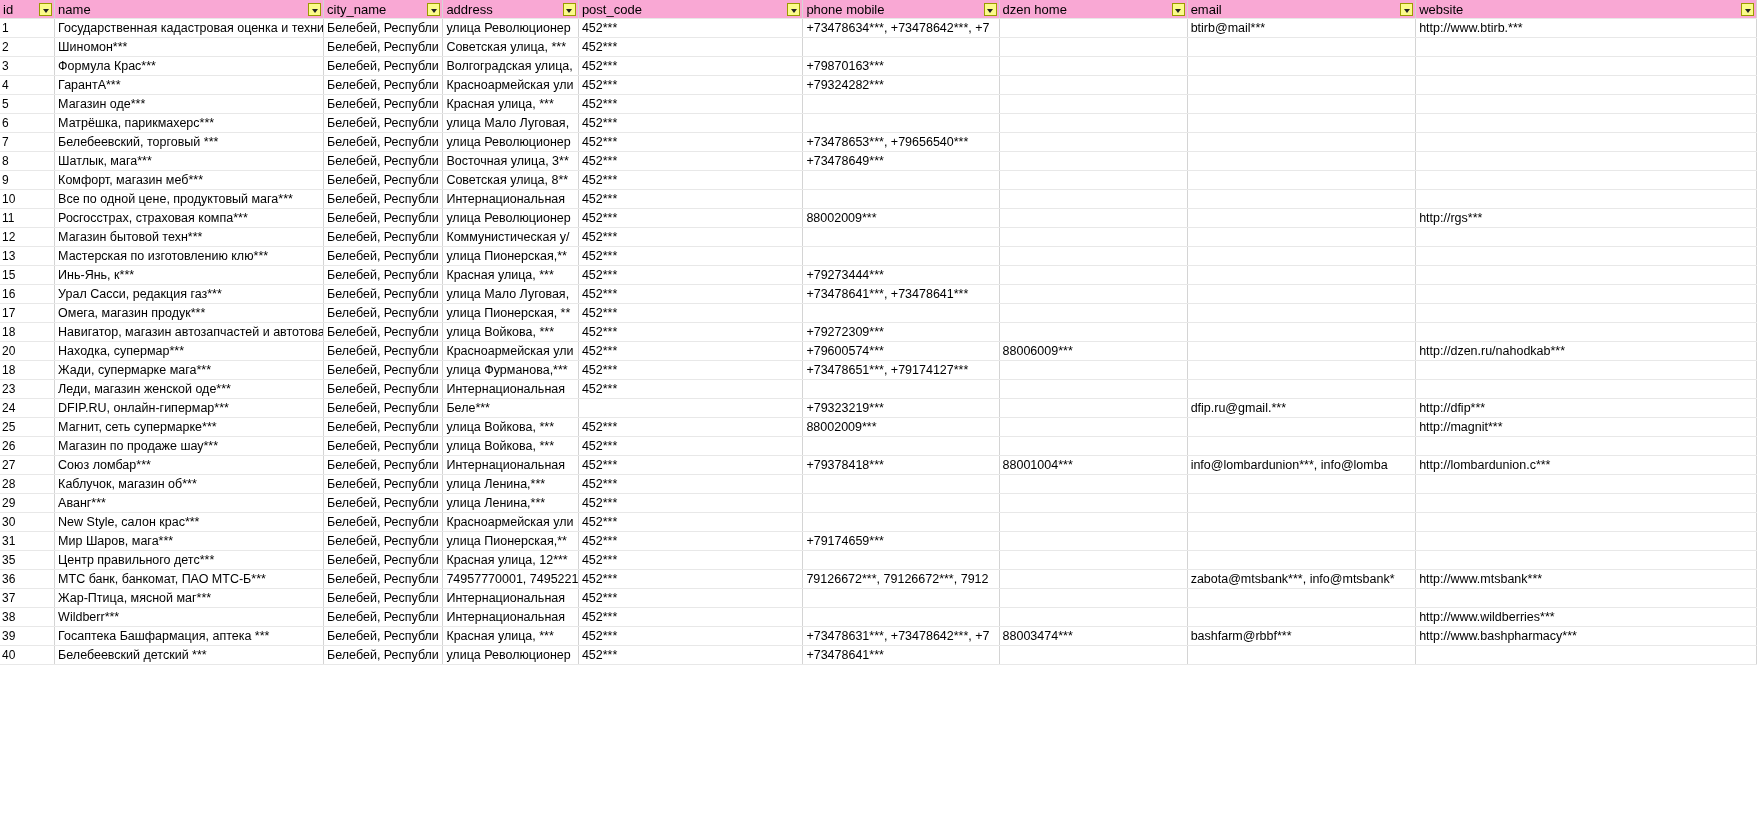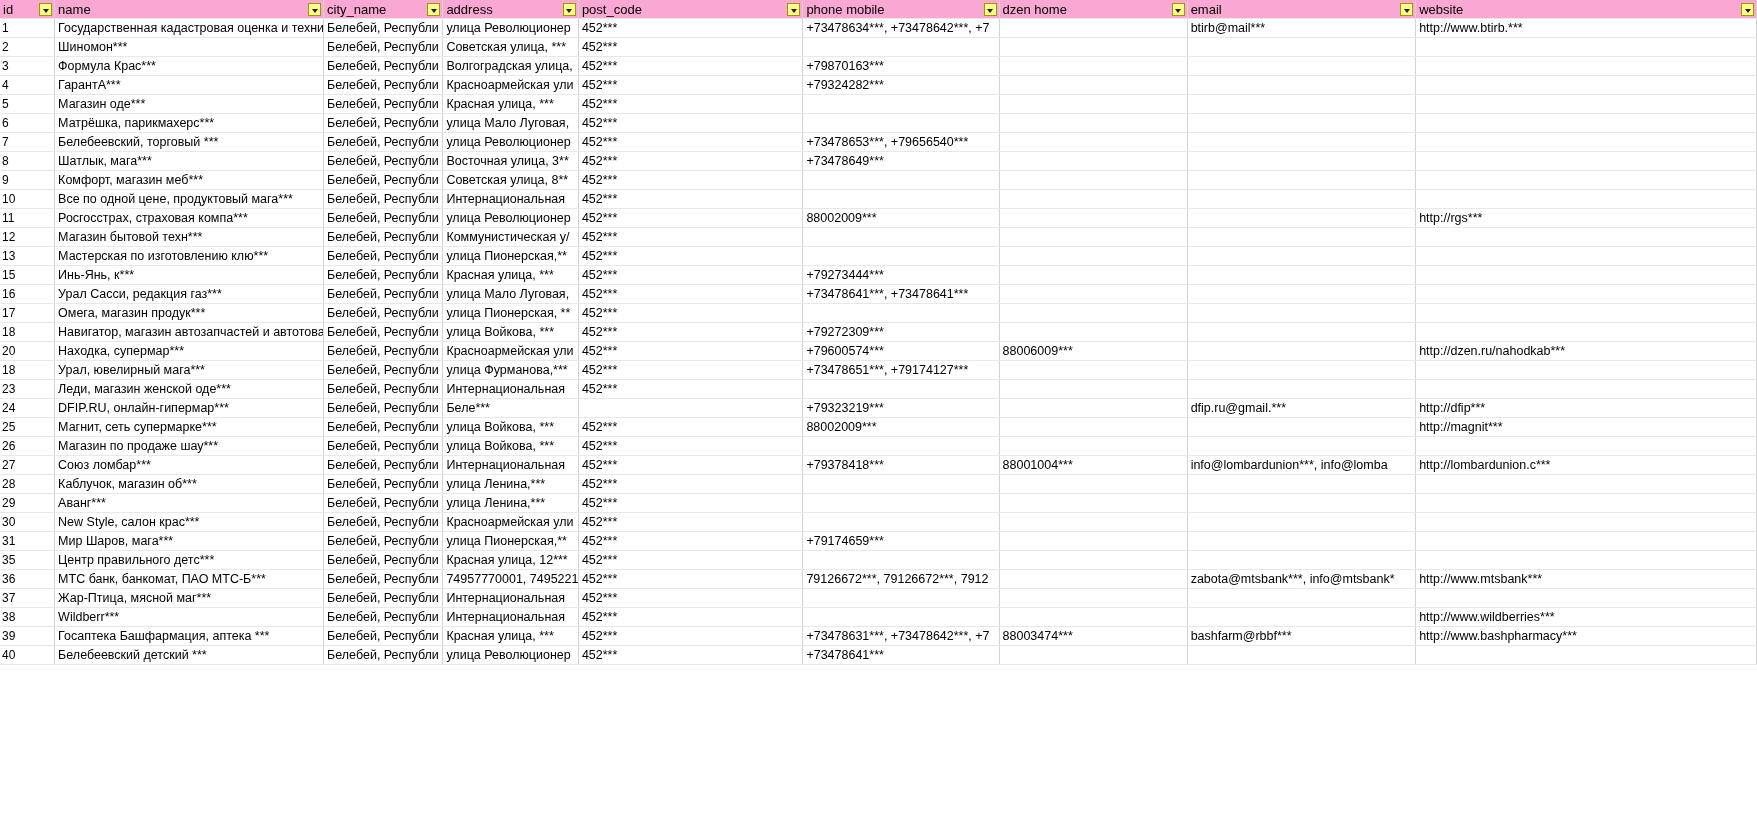--- a/index.html
+++ b/index.html
@@ -305,21 +305,21 @@
           <td>Белебей, Республи</td>
           <td>Красноармейская ули</td>
           <td>452***</td>
           <td>+79600574***</td>
           <td>88006009***</td>
           <td></td>
           <td>http://dzen.ru/nahodkab***</td>
         </tr>
         <tr class="rowstripe">
           <td>18</td>
-          <td>Урал, ювелирный мага***</td>
+          <td>Жади, супермарке мага***</td>
           <td>Белебей, Республи</td>
           <td>улица Фурманова,***</td>
           <td>452***</td>
           <td>+73478651***, +79174127***</td>
           <td></td>
           <td></td>
           <td></td>
         </tr>
         <tr class="rowstripe">
           <td>23</td>

